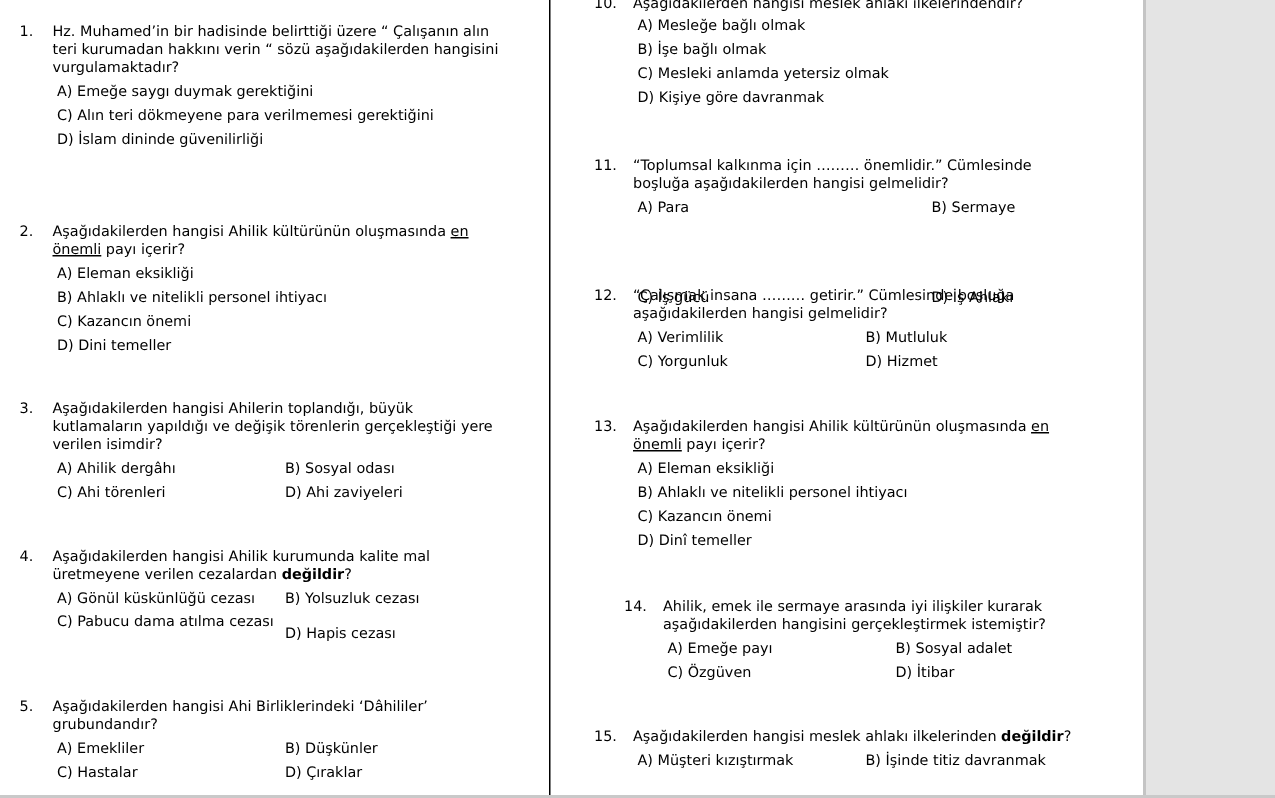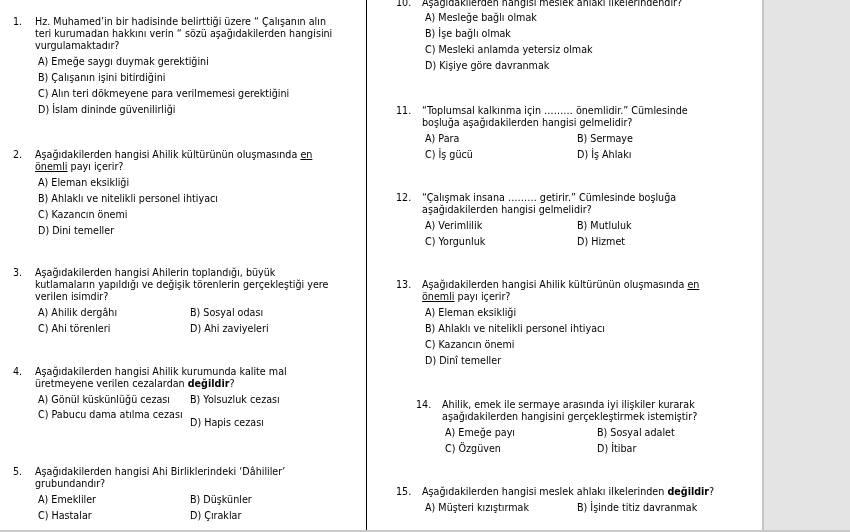--- a/index.html
+++ b/index.html
@@ -28,21 +28,20 @@
 </head>
 <body>
 
 <div class="page">
 
   <div class="q" style="left:13px; top:16px;">
     <div class="num">1.</div>
     <div class="stem">Hz. Muhamed’in bir hadisinde belirttiği üzere “ Çalışanın alın teri kurumadan hakkını verin “ sözü aşağıdakilerden hangisini vurgulamaktadır?</div>
     <div class="opts">
       <div class="opt">A) Emeğe saygı duymak gerektiğini</div>
-      <div class="opt">B) Çalışanın işini bitirdiğini</div>
       <div class="opt">C) Alın teri dökmeyene para verilmemesi gerektiğini</div>
       <div class="opt">D) İslam dininde güvenilirliği</div>
     </div>
   </div>
 
   <div class="q" style="left:13px; top:149px;">
     <div class="num">2.</div>
     <div class="stem"><span>Aşağıdakilerden hangisi Ahilik kültürünün oluşmasında </span><u>en önemli</u><span> payı içerir?</span></div>
     <div class="opts">
       <div class="opt">A) Eleman eksikliği</div>
@@ -94,21 +93,21 @@
       <div class="opt">A) Mesleğe bağlı olmak</div>
       <div class="opt">B) İşe bağlı olmak</div>
       <div class="opt">C) Mesleki anlamda yetersiz olmak</div>
       <div class="opt">D) Kişiye göre davranmak</div>
     </div>
   </div>
 
   <div class="q" style="left:396px; top:105px;">
     <div class="num" style="width:26px;">11.</div>
     <div class="stem" style="margin-left:26px;">“Toplumsal kalkınma için ……… önemlidir.” Cümlesinde boşluğa aşağıdakilerden hangisi gelmelidir?</div>
-    <div class="grid" style="margin-left:29px; grid-template-columns:152px 152px;">
+    <div class="grid" style="margin-left:29px; grid-template-columns:152px 152px;gap:44px;">
       <div class="opt">A) Para</div>
       <div class="opt">B) Sermaye</div>
       <div class="opt">C) İş gücü</div>
       <div class="opt">D) İş Ahlakı</div>
     </div>
   </div>
 
   <div class="q" style="left:396px; top:192px;">
     <div class="num" style="width:26px;">12.</div>
     <div class="stem" style="margin-left:26px;">“Çalışmak insana ……… getirir.” Cümlesinde boşluğa aşağıdakilerden hangisi gelmelidir?</div>

